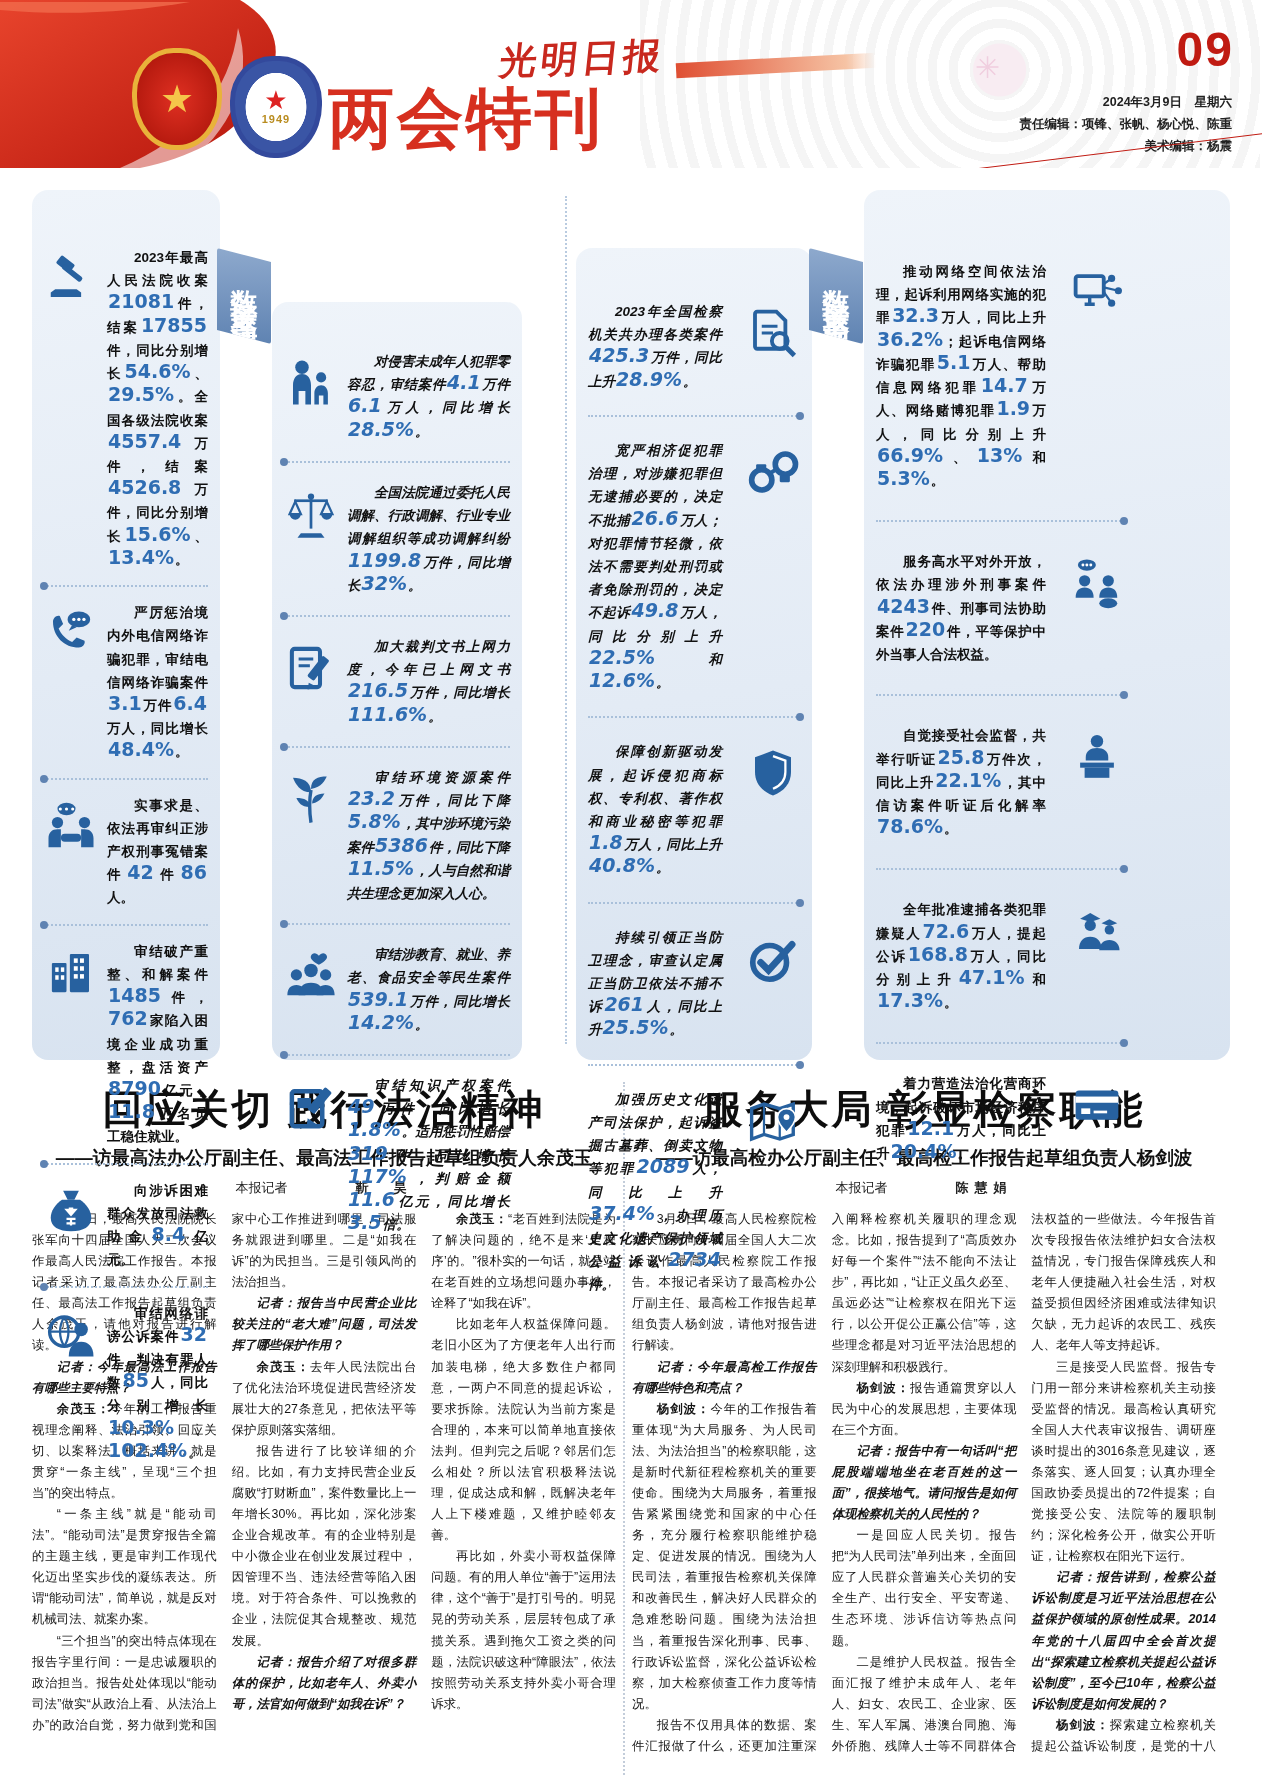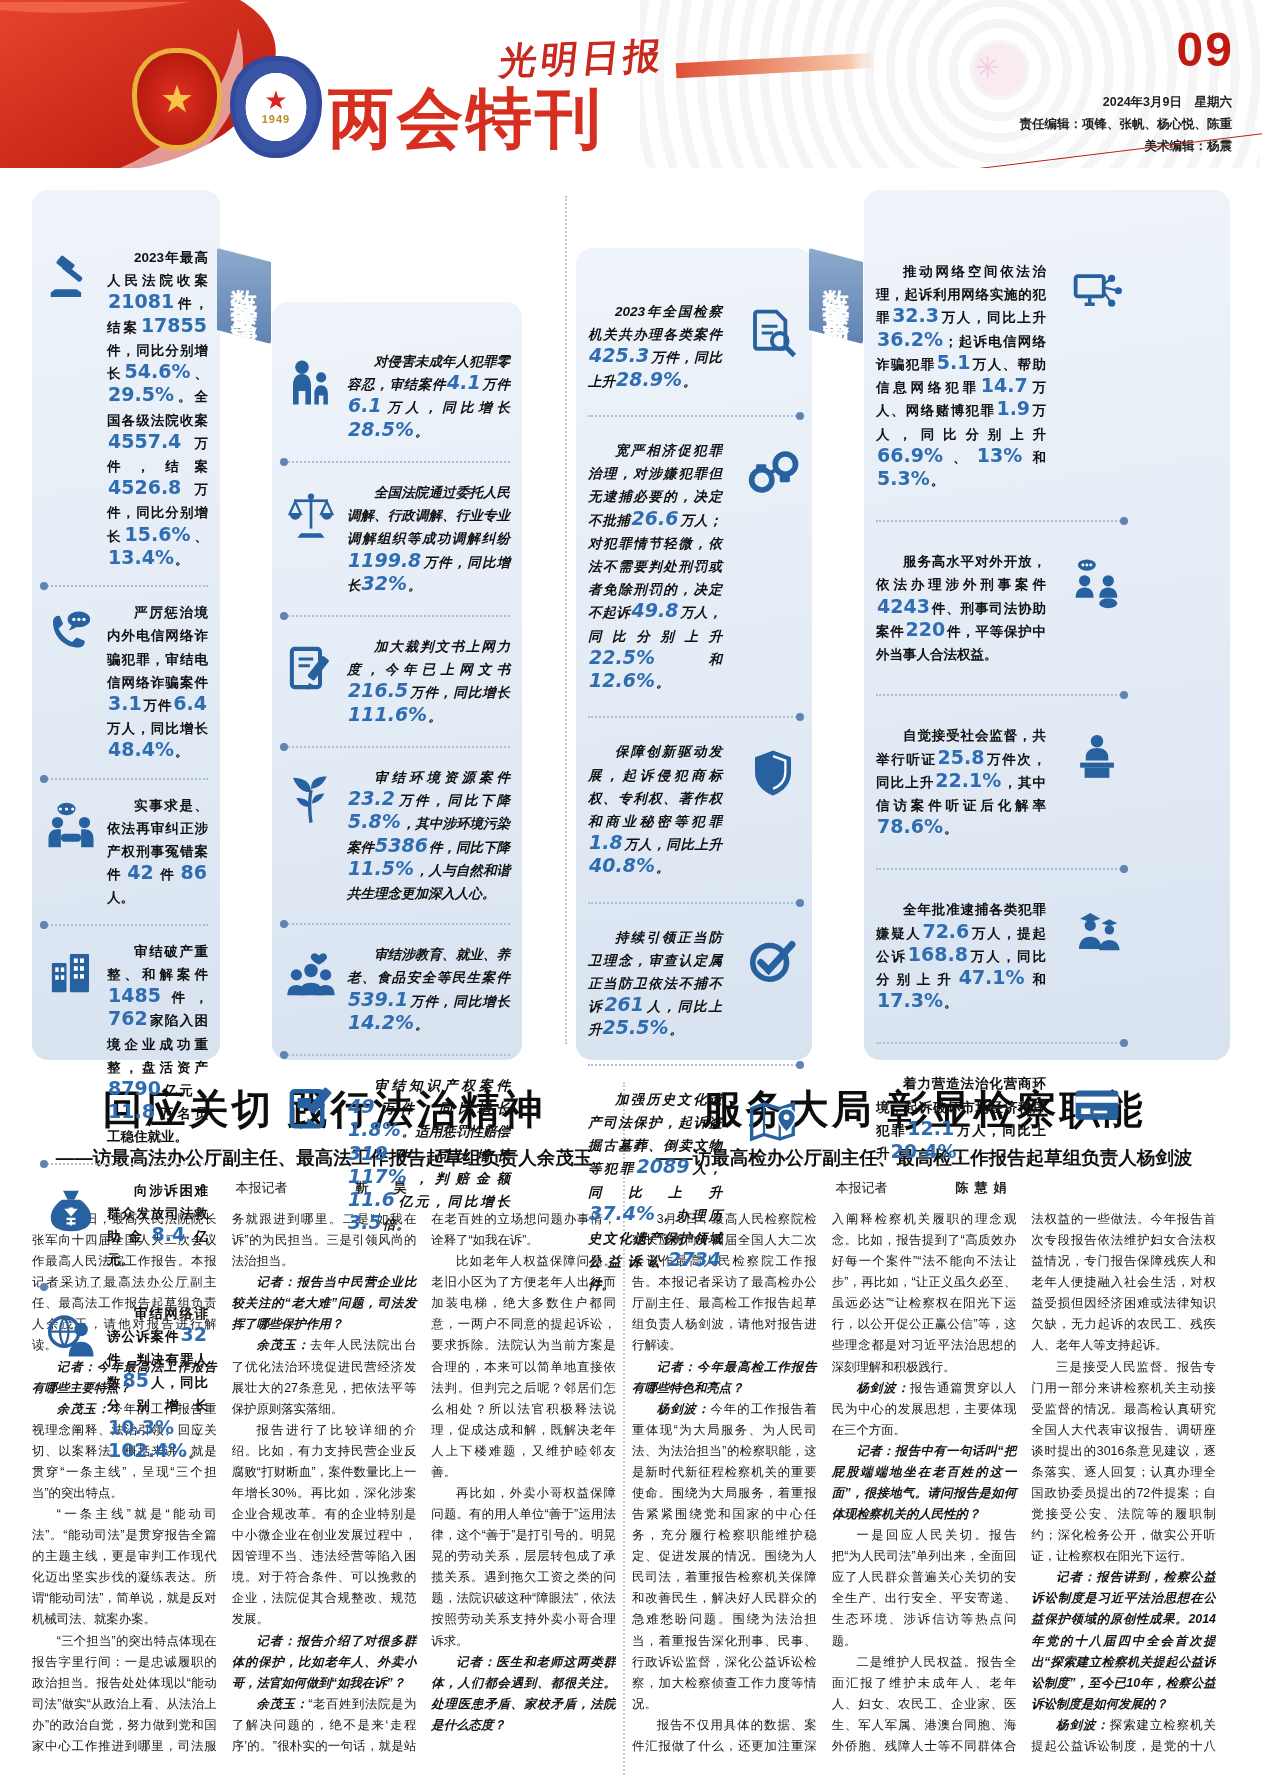--- a/index.html
+++ b/index.html
@@ -73,21 +73,21 @@
   .article{width:584px;}
   .adivider{border-left:2px dotted #c3cdda;margin:10px 7px 0;}
   .headline{margin:10px 0 8px;text-align:center;font-size:40px;font-weight:900;letter-spacing:3px;
     color:#0d0d0d;font-family:"Liberation Serif","DejaVu Serif",serif;}
   .subtitle{margin:0 0 9px;text-align:center;font-size:18.5px;font-weight:bold;color:#111;}
   .byline{margin:0 0 12px;text-align:center;font-size:13px;color:#222;}
   .byline b{margin-left:20px;letter-spacing:6px;font-family:"Liberation Serif","DejaVu Serif",serif;padding-left:48px;}
   .cols{column-count:3;column-gap:15px;height:566px;overflow:hidden;text-align:justify;}
   .bp{margin:0;font-size:12.4px;line-height:1.7;text-indent:2em;color:#151515;}
   .bp.q{font-weight:bold;font-style:italic;}
-  .bp b{font-weight:bold;font-style:italic;}
+  .bp b{font-weight:bold;}
 </style>
 </head>
 <body>
 
 <svg width="0" height="0" style="position:absolute" aria-hidden="true">
   <defs>
     <symbol id="gavel-icon" viewBox="0 0 48 48">
       <rect x="12" y="6" width="15" height="9" rx="1.5" transform="rotate(38 19 10)"></rect>
       <rect x="15" y="16" width="21" height="5" rx="2" transform="rotate(38 25 18)"></rect>
       <path d="M6 40h27v-4l-4-3H10l-4 3z"></path>
@@ -488,21 +488,20 @@
           <p class="bp p">报告进行了比较详细的介绍。比如，有力支持民营企业反腐败“打财断血”，案件数量比上一年增长30%。再比如，深化涉案企业合规改革。有的企业特别是中小微企业在创业发展过程中，因管理不当、违法经营等陷入困境。对于符合条件、可以挽救的企业，法院促其合规整改、规范发展。</p>
 
           <p class="bp q">记者：报告介绍了对很多群体的保护，比如老年人、外卖小哥，法官如何做到“如我在诉”？</p>
 
           <p class="bp a"><b>余茂玉：</b>“老百姓到法院是为了解决问题的，绝不是来‘走程序’的。”很朴实的一句话，就是站在老百姓的立场想问题办事情，诠释了“如我在诉”。</p>
 
           <p class="bp p">比如老年人权益保障问题。老旧小区为了方便老年人出行而加装电梯，绝大多数住户都同意，一两户不同意的提起诉讼，要求拆除。法院认为当前方案是合理的，本来可以简单地直接依法判。但判完之后呢？邻居们怎么相处？所以法官积极释法说理，促成达成和解，既解决老年人上下楼难题，又维护睦邻友善。</p>
 
           <p class="bp p">再比如，外卖小哥权益保障问题。有的用人单位“善于”运用法律，这个“善于”是打引号的。明晃晃的劳动关系，层层转包成了承揽关系。遇到拖欠工资之类的问题，法院识破这种“障眼法”，依法按照劳动关系支持外卖小哥合理诉求。</p>
 
-          <p class="bp q">记者：医生和老师这两类群体，人们都会遇到、都很关注。处理医患矛盾、家校矛盾，法院是什么态度？</p>
 
         </div>
     </article>
 
     <div class="adivider"></div>
 
     <article class="article">
       <h1 class="headline">服务大局  彰显检察职能</h1>
       <p class="subtitle">——访最高检办公厅副主任、最高检工作报告起草组负责人杨剑波</p>
       <p class="byline">

